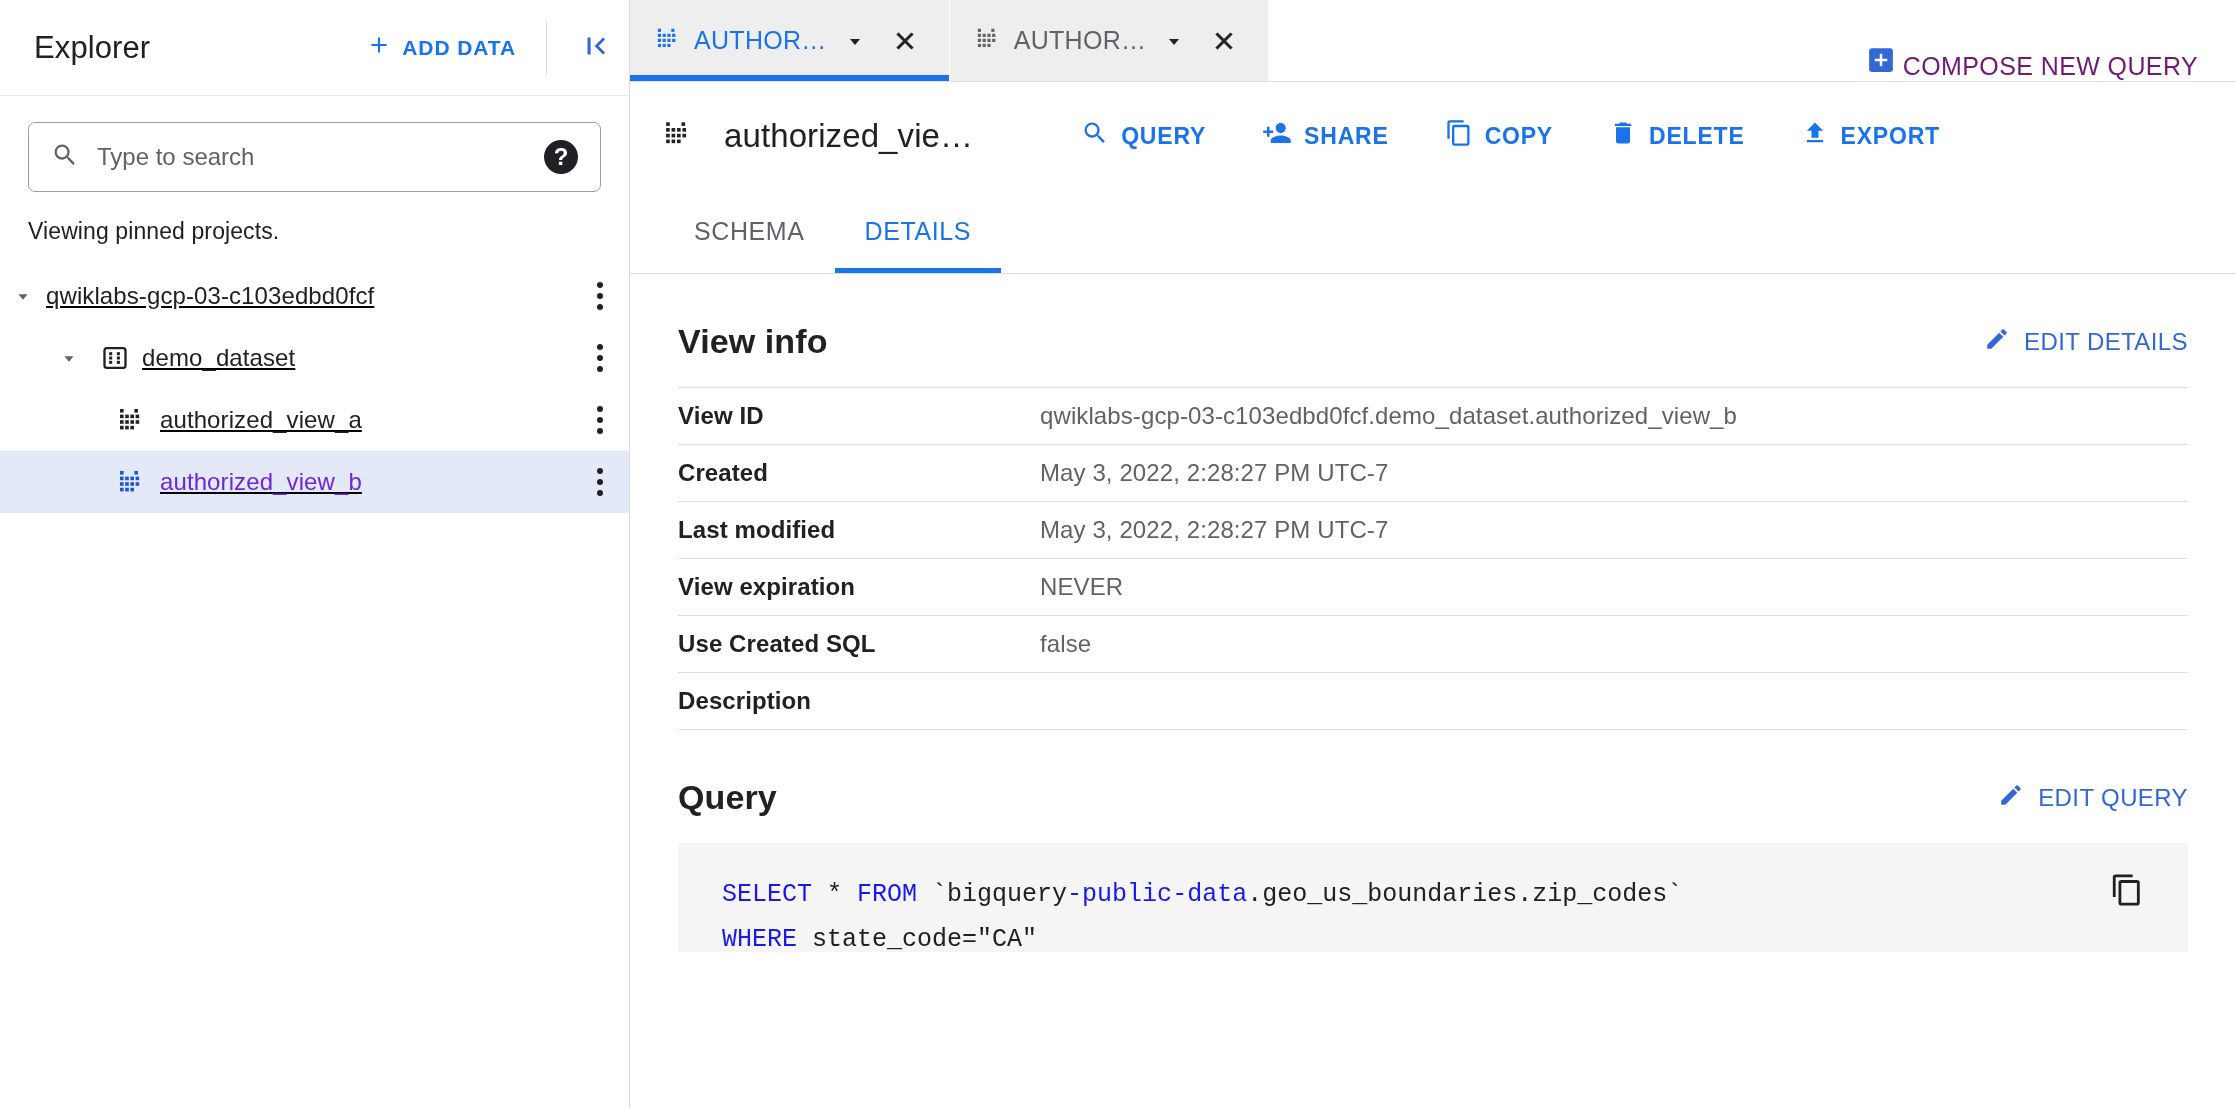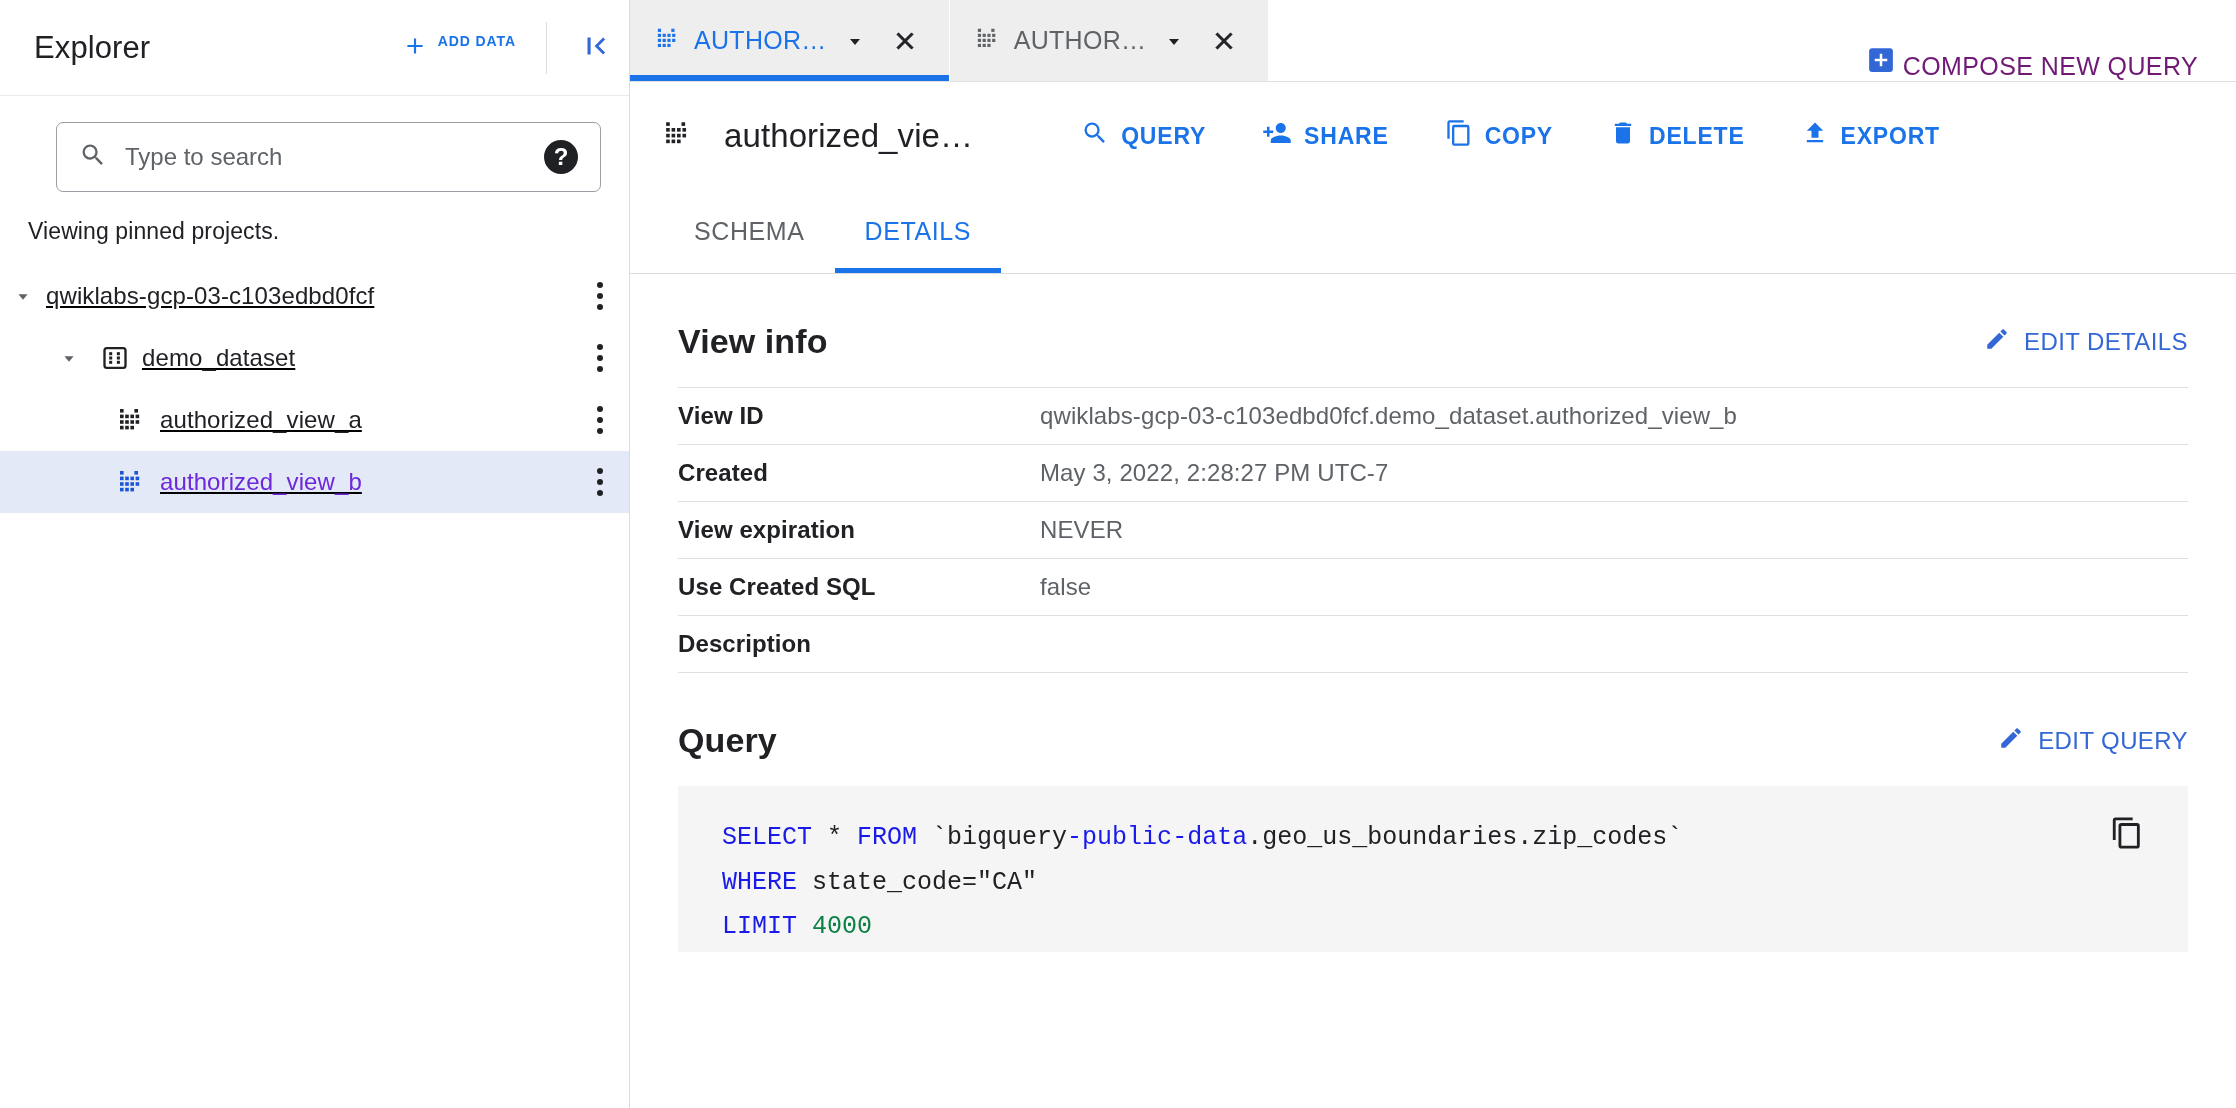--- a/index.html
+++ b/index.html
@@ -23,38 +23,37 @@
     height: 96px; flex: 0 0 96px;
     display: flex; align-items: center;
     padding: 0 0 0 34px;
     border-bottom: 1px solid #e8eaed;
   }
   .explorer-title {
     font-size: 31px; color: #202124; font-weight: 400;
     letter-spacing: .1px; flex: 1;
   }
   .add-data-btn {
-    display: flex; align-items: flex-start; gap: 10px;
-    color: #1a73e8; font-size: 14px; font-weight: 600;
+    display: flex; align-items: center; gap: 10px;
+    color: #1a73e8; font-size: 21px; font-weight: 600;
     letter-spacing: .9px; cursor: pointer;
     padding: 8px 14px; white-space: nowrap;
   }
   .hdr-divider {
     width: 1px; height: 52px; background: #dadce0; margin: 0 16px;
   }
   .collapse-btn {
     width: 66px; display: flex; align-items: center; justify-content: center;
     cursor: pointer;
   }
   .search-wrap { padding: 26px 28px 0 28px; }
   .search-box {
     height: 70px; border: 1px solid #9aa0a6; border-radius: 7px;
     display: flex; align-items: center; padding: 0 22px; gap: 18px;
     background: #fff;
-    margin-left: 28px;
   }
   .search-input {
     flex: 1; border: none; outline: none; font-size: 24px;
     color: #5f6368; background: transparent;
     font-family: "Liberation Sans", sans-serif;
   }
   .search-input::placeholder { color: #5f6368; }
   .help-icon {
     width: 34px; height: 34px; border-radius: 50%;
     background: #202124; color: #fff; font-size: 24px; font-weight: 700;
@@ -520,20 +519,24 @@
           <tbody>
               <tr>
             <td class="info-key">View ID</td>
             <td class="info-val">qwiklabs-gcp-03-c103edbd0fcf.demo_dataset.authorized_view_b</td>
           </tr>
           <tr>
             <td class="info-key">Created</td>
             <td class="info-val">May 3, 2022, 2:28:27 PM UTC-7</td>
           </tr>
           <tr>
+            <td class="info-key">Last modified</td>
+            <td class="info-val">May 3, 2022, 2:28:27 PM UTC-7</td>
+          </tr>
+          <tr>
             <td class="info-key">View expiration</td>
             <td class="info-val">NEVER</td>
           </tr>
           <tr>
             <td class="info-key">Use Created SQL</td>
             <td class="info-val">false</td>
           </tr>
           <tr>
             <td class="info-key">Description</td>
             <td class="info-val"></td>

